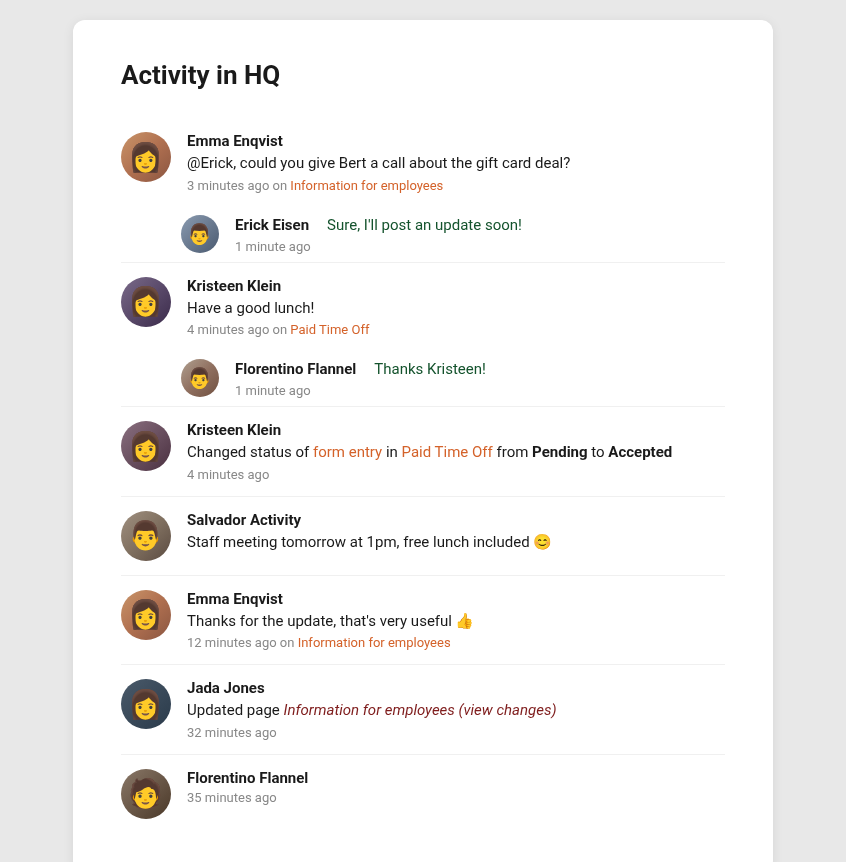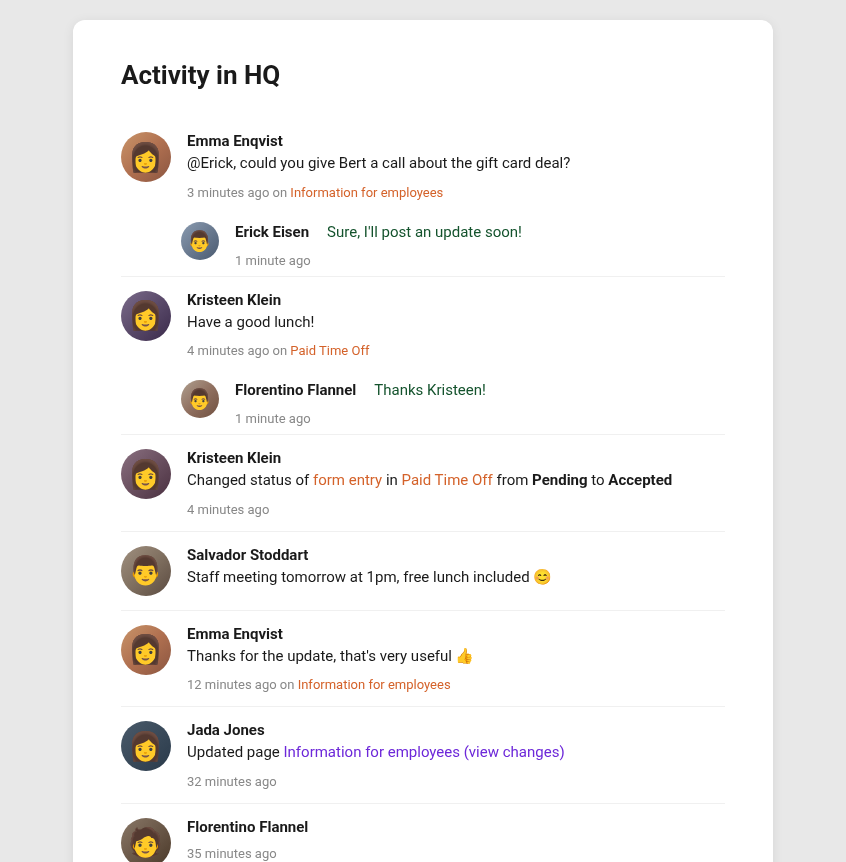--- a/index.html
+++ b/index.html
@@ -107,33 +107,34 @@
     .activity-message {
       font-size: 15px;
       color: #1a1a1a;
       margin-top: 2px;
       line-height: 1.5;
     }
 
     .activity-meta {
       font-size: 13px;
       color: #888;
-      margin-top: 10px;
+      margin-top: 3px;
     }
 
     .link-orange {
       color: #d4622a;
       text-decoration: none;
       cursor: pointer;
     }
 
     .link-blue {
-      color: #6d28d9;
+      color: #7f1d1d;
       text-decoration: none;
       cursor: pointer;
+      font-style: italic;
     }
 
     .divider {
       border: none;
       border-top: 1px solid #f0f0f0;
       margin: 0;
     }
   </style>
 </head>
 <body>
@@ -212,21 +213,21 @@
       </div>
     </div>
 
     <hr class="divider">
 
     <div class="activity-item">
       <div class="avatar avatar-salvador">
         <span style="font-size:28px;">👨</span>
       </div>
       <div class="activity-content">
-        <div class="user-name">Salvador Stoddart</div>
+        <div class="user-name">Salvador Activity</div>
         <div class="activity-message">Staff meeting tomorrow at 1pm, free lunch included 😊</div>
       </div>
     </div>
 
     <hr class="divider">
 
     <div class="activity-item">
       <div class="avatar avatar-emma-enqvist-2">
         <span style="font-size:28px;">👩</span>
       </div>

